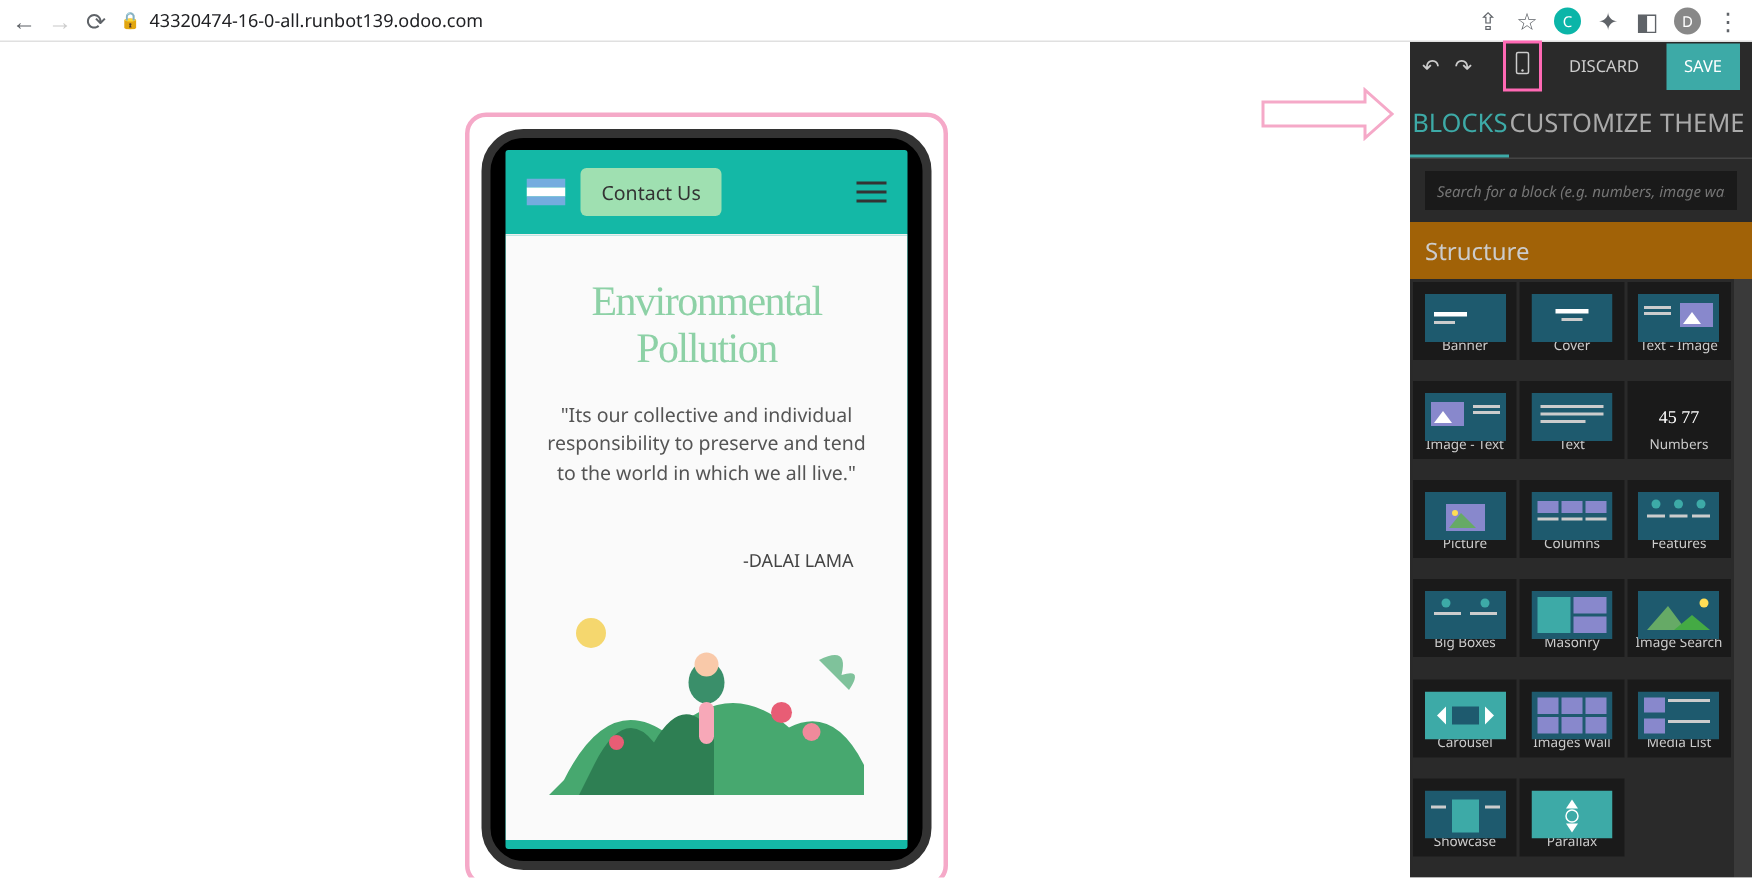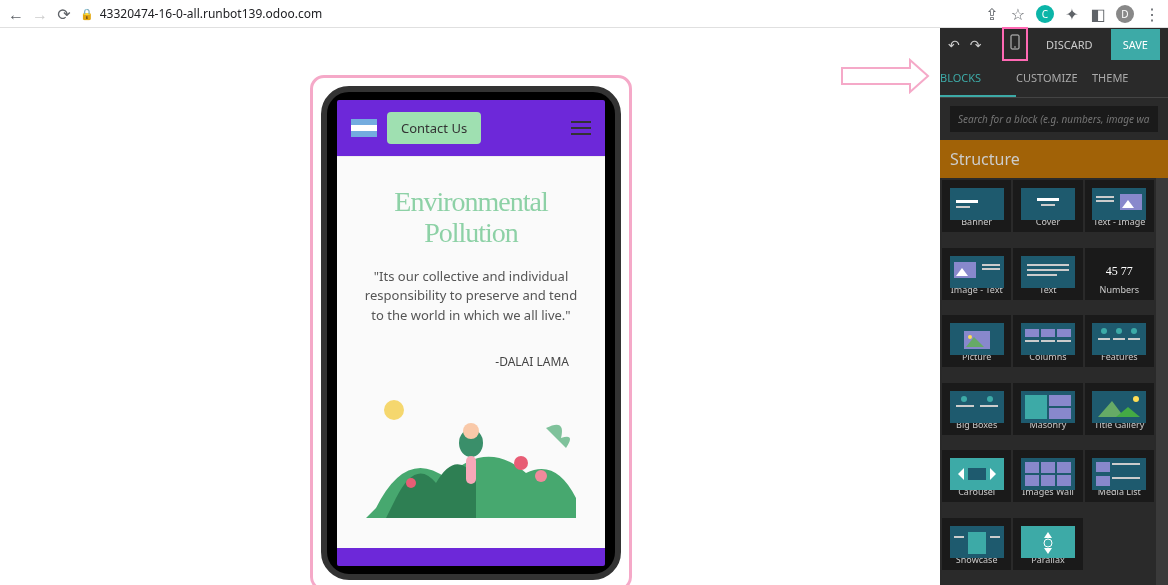--- a/index.html
+++ b/index.html
@@ -8,39 +8,39 @@
 .nav-icon{width:16px;height:16px;display:flex;align-items:center;justify-content:center;color:#5f6368;cursor:pointer}
 .url-area{display:flex;align-items:center;gap:6px;color:#202124;font-size:12px}
 .lock-icon{font-size:11px}
 .browser-right{margin-left:auto;display:flex;align-items:center;gap:10px}
 .ext-icon{width:18px;height:18px;border-radius:50%;display:flex;align-items:center;justify-content:center;font-size:10px}
 .main-area{display:flex;height:557px}
 .canvas{flex:1;background:#fff;position:relative}
 .arrow-annotation{position:absolute;top:30px;right:10px}
 .phone-frame{position:absolute;left:310px;top:47px;width:322px;height:516px;border:3px solid #f5a9c8;border-radius:14px;padding:8px}
 .phone{width:100%;height:100%;background:#000;border-radius:28px;padding:8px 10px;border:6px solid #333}
-.phone-screen{width:100%;height:100%;background:#6d28d9;border-radius:2px;overflow:hidden;position:relative}
+.phone-screen{width:100%;height:100%;background:#14b8a6;border-radius:2px;overflow:hidden;position:relative}
 .phone-header{display:flex;align-items:center;gap:10px;padding:12px 14px;border-bottom:1px solid #eee}
 .flag{width:26px;height:18px}
 .contact-btn{background:#9fe0b1;color:#333;padding:7px 14px;border-radius:4px;font-size:13px;border:none}
 .hamburger{margin-left:auto;display:flex;flex-direction:column;gap:4px}
 .hamburger span{width:20px;height:2px;background:#333}
 .phone-content{padding:30px 16px;text-align:center;background:#fafafa}
 .phone-content h1{font-size:28px;font-weight:400;color:#8dd1a6;line-height:1.1;font-family:Georgia,serif;letter-spacing:-1px}
 .quote{font-size:13px;color:#555;margin-top:18px;padding:0 10px;line-height:1.5}
-.author{font-size:12px;color:#444;margin-top:28px;padding-right:20px;text-align:right}
+.author{font-size:12px;color:#444;margin-top:40px;padding-right:20px;text-align:right}
 .illustration{margin-top:18px;height:130px;position:relative}
 .sidebar{width:228px;background:#2a2a2a;display:flex;flex-direction:column}
 .sidebar-top{height:32px;display:flex;align-items:center;padding:0 8px;gap:10px}
 .tool-icon{color:#ccc;cursor:pointer;font-size:14px}
 .mobile-highlight{border:2px solid #ff69b4;padding:4px 6px;margin-left:auto}
 .discard-btn{color:#ccc;font-size:11px;padding:8px 8px;cursor:pointer}
 .save-btn{background:#3daaa7;color:#fff;font-size:11px;padding:8px 12px;cursor:pointer}
 .sidebar-tabs{display:flex;border-bottom:1px solid #444}
-.tab{flex:1;text-align:left;padding:10px 0;font-size:11px;color:#aaa;cursor:pointer}
+.tab{flex:1;text-align:center;padding:10px 0;font-size:17px;color:#aaa;cursor:pointer}
 .tab.active{color:#3daaa7;border-bottom:2px solid #3daaa7}
 .search-row{padding:8px 10px}
 .search-input{width:100%;background:#1a1a1a;border:none;padding:6px 8px;color:#888;font-size:10px;font-style:italic}
 .section-label{padding:8px 10px;font-size:16px;color:#ccc;background:#a16207}
 .block-grid{display:grid;grid-template-columns:repeat(3,1fr);gap:2px;padding:2px;overflow-y:auto;flex:1;background:#2a2a2a}
 .block-item{background:#1a1a1a;display:flex;flex-direction:column;align-items:center;justify-content:flex-end;height:52px;cursor:pointer;position:relative}
 .block-thumb{width:54px;height:32px;display:flex;align-items:center;justify-content:center;position:absolute;top:8px}
 .block-label{font-size:9px;color:#ccc;padding:4px 0}
 .scrollbar{width:12px;background:#3a3a3a}
 </style>
@@ -262,21 +262,21 @@
           </div>
           <div class="block-item">
             <div class="block-thumb">
               <svg width="54" height="32">
                 <rect width="54" height="32" fill="#1e5a6e"></rect>
                 <circle cx="44" cy="8" r="3" fill="#fd5"></circle>
                 <polygon points="6,26 20,10 32,26" fill="#6a6"></polygon>
                 <polygon points="24,26 36,16 48,26" fill="#4a4"></polygon>
               </svg>
             </div>
-            <div class="block-label">Title Gallery</div>
+            <div class="block-label">Image Search</div>
           </div>
           <div class="block-item">
             <div class="block-thumb">
               <svg width="54" height="32">
                 <rect width="54" height="32" fill="#3daaa7"></rect>
                 <polygon points="8,16 14,10 14,22" fill="#fff"></polygon>
                 <polygon points="46,16 40,10 40,22" fill="#fff"></polygon>
                 <rect x="18" y="10" width="18" height="12" fill="#1e5a6e"></rect>
               </svg>
             </div>

